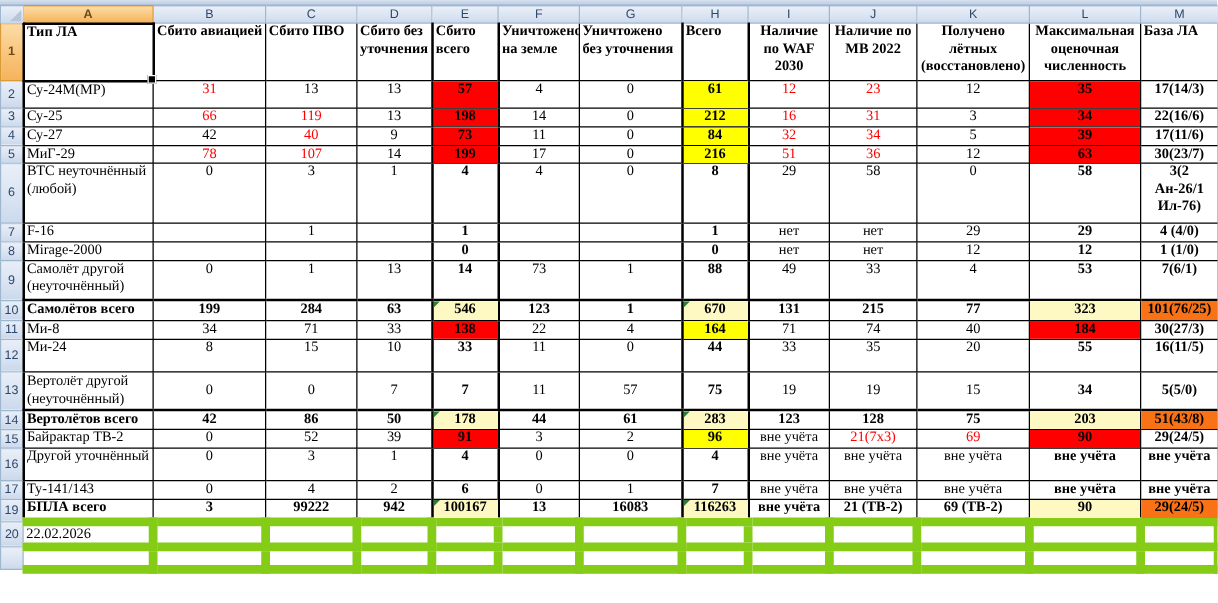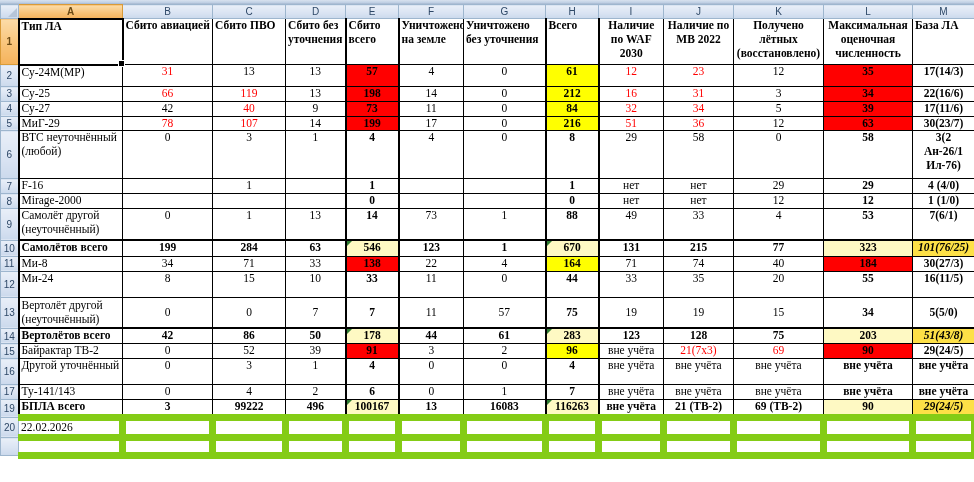--- a/index.html
+++ b/index.html
@@ -27,21 +27,21 @@
   tr.hdr td{font-weight:700;}
   tr.bold td{font-weight:700;margin-left:33px;}
   tr.tb td{border-bottom-width:2px;}
   tr.va-m td{vertical-align:middle;}
   tr.plain td{border:7px solid #84cc16;font-weight:400;}
   tr.plain td.c0{border-left-width:1px;}
   tr.plain td.c4,tr.plain td.c7{border-left-width:1px;border-right-width:1px;}
   .f-red{background:#FF0000;}
   .f-yellow{background:#FFFF00;}
   .f-blue{background:#fef9c3;}
-  .f-green{background:#fde047;font-style:italic;}
+  .f-green{background:#f97316;}
   .red-text{color:#FF0000;}
   .al-l{text-align:left;}
   .al-r{text-align:right;}
   .tri{position:absolute;left:0;top:0;width:0;height:0;
        border-top:5px solid #2E7D32;border-right:5px solid transparent;}
   td.sel{border:2px solid #000;overflow:visible;z-index:3;}
   .handle{position:absolute;right:-3px;bottom:-3px;width:5px;height:5px;
           background:#000;border:1px solid #fff;z-index:4;}
 </style>
 </head>
@@ -357,21 +357,21 @@
         <td class="c9">вне учёта</td>
         <td class="c10">вне учёта</td>
         <td class="c11">вне учёта</td>
         <td class="c12">вне учёта</td>
       </tr>
       <tr class="bold tb" style="height: 16px;">
         <th class="hd">19</th>
         <td class="c0">БПЛА всего</td>
         <td class="c1">3</td>
         <td class="c2">99222</td>
-        <td class="c3">496</td>
+        <td class="c3">942</td>
         <td class="c4 f-blue">100167<span class="tri"></span></td>
         <td class="c5">13</td>
         <td class="c6">16083</td>
         <td class="c7 f-blue">116263<span class="tri"></span></td>
         <td class="c8">вне учёта</td>
         <td class="c9">21 (ТВ-2)</td>
         <td class="c10">69 (ТВ-2)</td>
         <td class="c11 f-blue">90</td>
         <td class="c12 f-green">29(24/5)</td>
       </tr>

